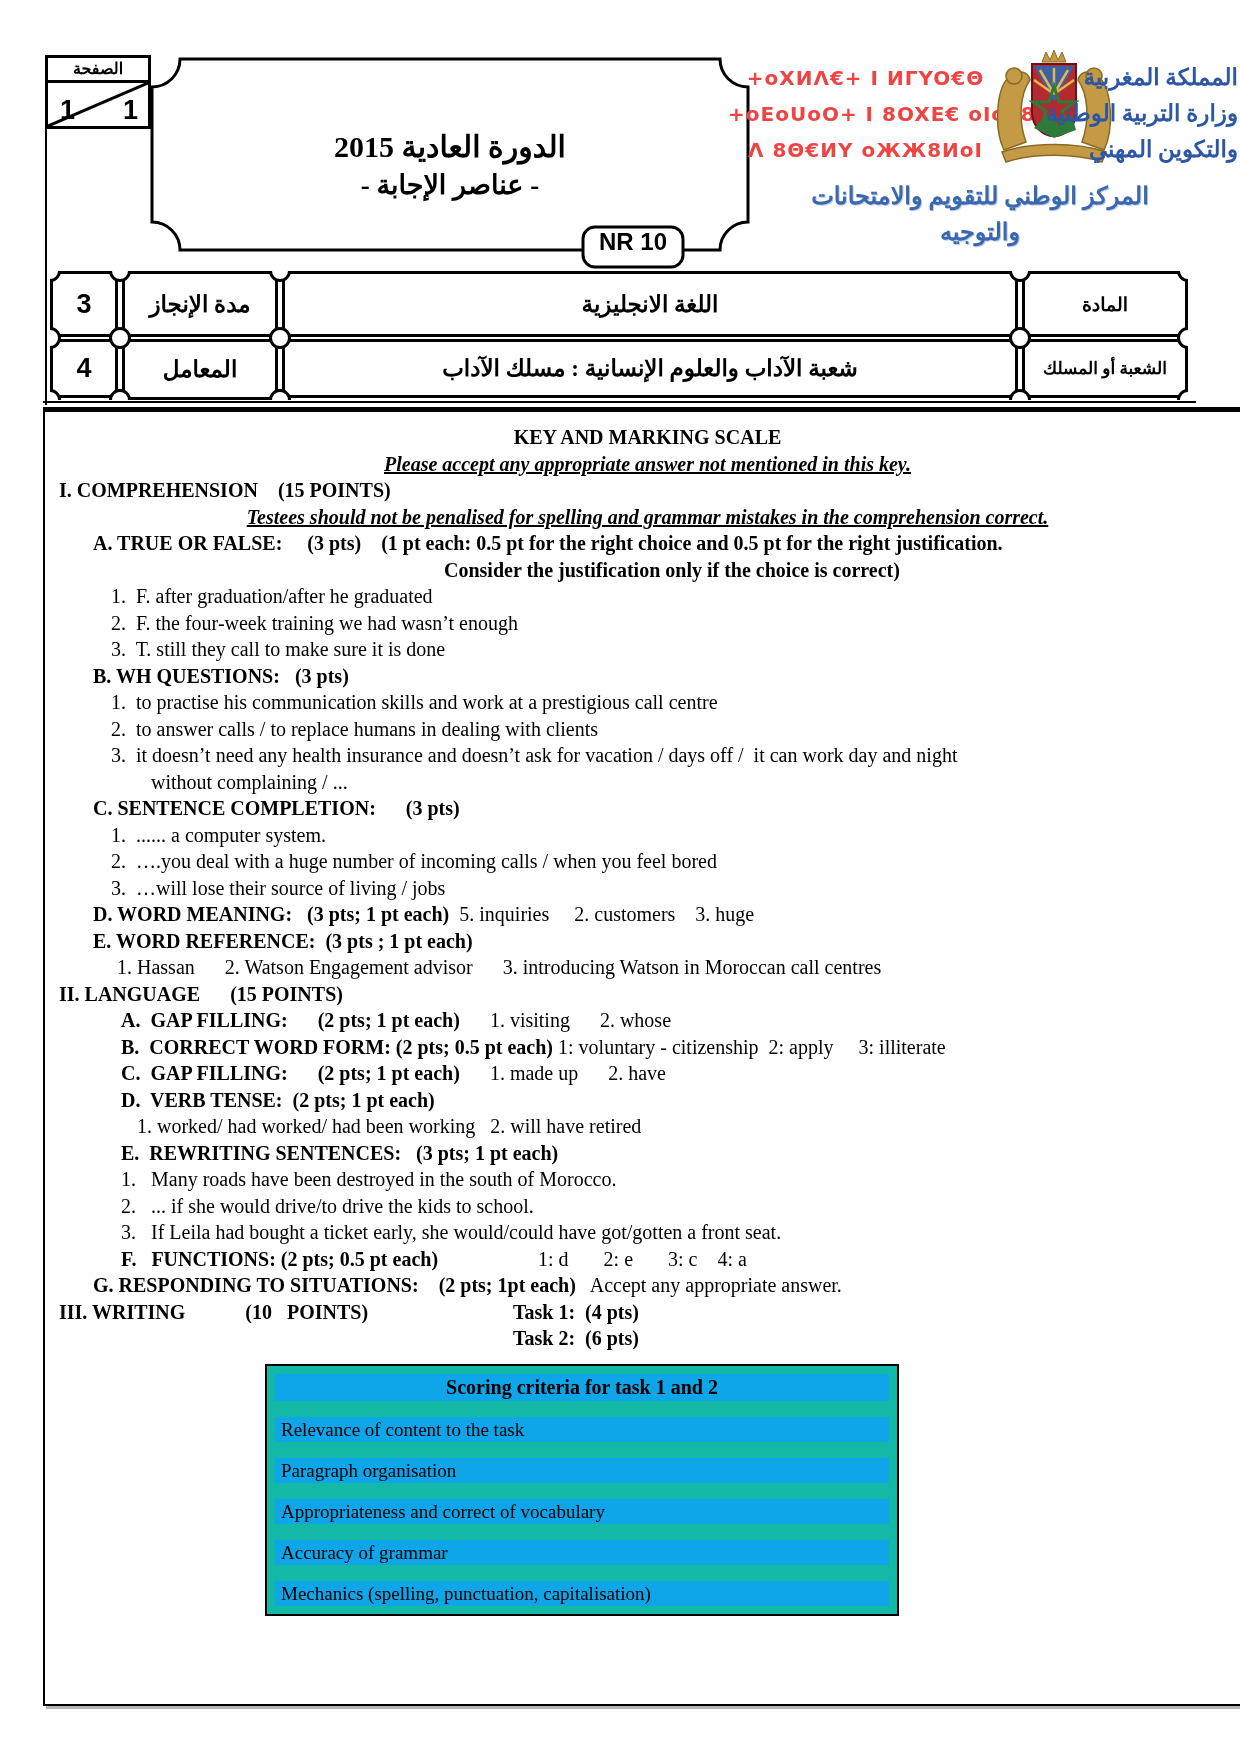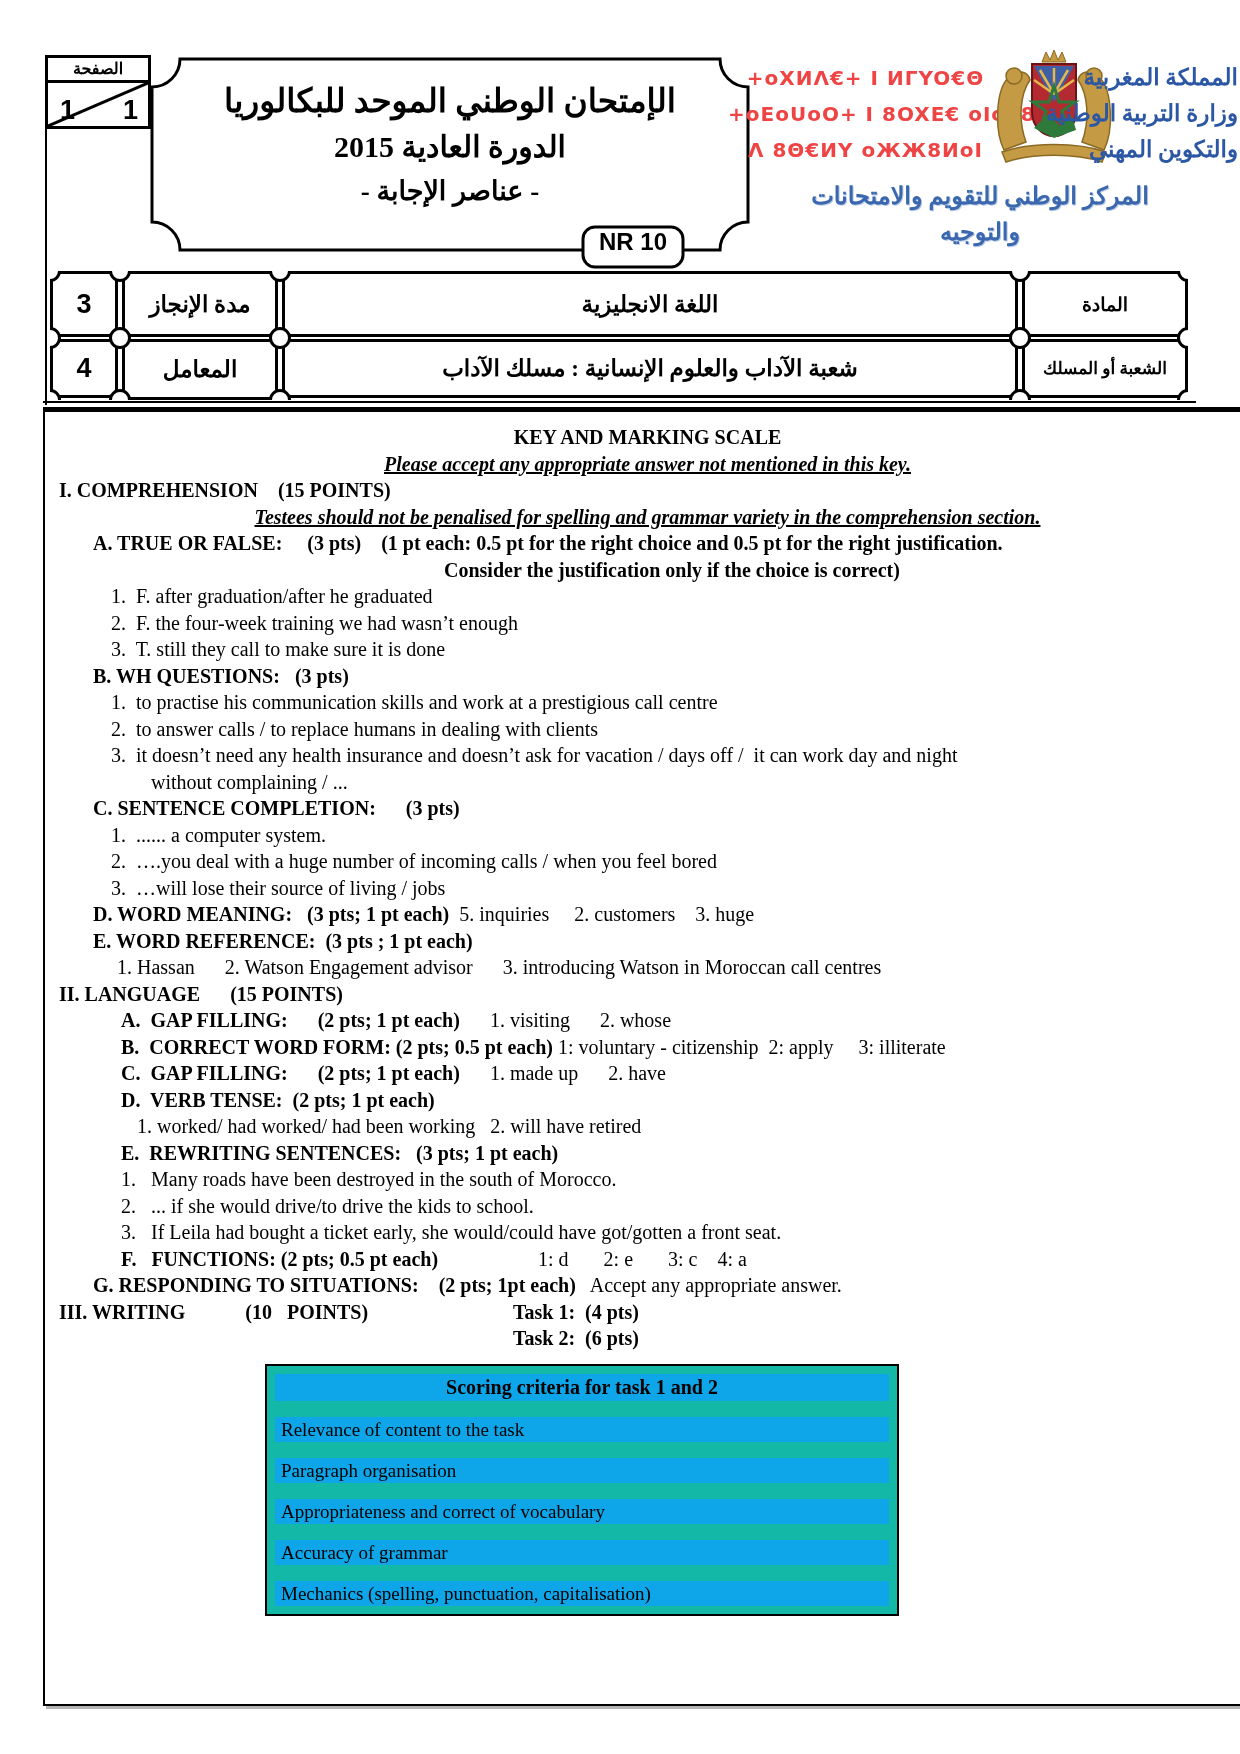--- a/index.html
+++ b/index.html
@@ -16,21 +16,21 @@
   .pagebox .n.left{left:12px;bottom:2px;}
   .pagebox .n.right{right:10px;bottom:2px;}
   .stub{position:absolute;left:45px;top:123px;width:0;height:282px;border-left:2px solid #000;}
 
   
   .cartouche{position:absolute;left:150px;top:57px;width:600px;height:212px;}
   .cartouche svg{position:absolute;left:0;top:0;}
   .cart-line{position:absolute;left:0;width:600px;text-align:center;direction:rtl;font-weight:bold;}
   .cl1{top:24px;font-size:33px;letter-spacing:1px;}
   .cl2{top:72px;font-size:30px;}
-  .cl3{top:118px;font-size:27px;}
+  .cl3{top:112px;font-size:27px;}
   .nr{position:absolute;left:433px;top:162px;width:100px;height:46px;text-align:center;
       font-family:"Liberation Sans",sans-serif;font-weight:bold;font-size:24px;line-height:46px;}
 
   
   .tifinagh{position:absolute;left:728px;top:60px;width:275px;text-align:center;
             font-family:"DejaVu Sans",sans-serif;font-weight:bold;font-size:20px;line-height:36px;
             color:#ef4444;letter-spacing:1px;white-space:nowrap;}
   .kingdom{position:absolute;left:1098px;top:60px;width:140px;text-align:center;direction:rtl;
            font-weight:bold;font-size:23px;line-height:36px;color:#2c57a5;white-space:nowrap;}
   .centerar{position:absolute;left:755px;top:178px;width:450px;text-align:center;direction:rtl;
@@ -86,21 +86,20 @@
       <span class="n right">1</span>
     </div>
   </div>
   <div class="stub"></div>
 
   <div class="cartouche">
     <svg width="600" height="212" viewBox="0 0 600 212">
       <path d="M30 2 L570 2 A28 28 0 0 0 598 30 L598 165 A28 28 0 0 0 570 193 L30 193 A28 28 0 0 0 2 165 L2 30 A28 28 0 0 0 30 2 Z" fill="#ffffff" stroke="#000000" stroke-width="3"></path>
       <path d="M295 170 A12 12 0 0 0 283 182 L283 198 A12 12 0 0 0 295 210 L371 210 A12 12 0 0 0 383 198 L383 182 A12 12 0 0 0 371 170 Z" fill="#ffffff" stroke="#000000" stroke-width="3" transform="translate(150,0)"></path>
     </svg>
-    <div class="cart-line cl1">الإمتحان الوطني الموحد للبكالوريا</div>
     <div class="cart-line cl2"><span>الدورة العادية</span> <span>2015</span></div>
     <div class="cart-line cl3">- عناصر الإجابة -</div>
     <div class="nr">NR 10</div>
   </div>
 
   <div class="tifinagh">
     <div>+oXИΛ€+ I ИГYO€Θ</div>
     <div>+oEoUoO+ I 8OXE€ oIoE8O</div>
     <div>Λ 8Θ€ИY oЖЖ8ИoI</div>
   </div>
@@ -182,21 +181,21 @@
       <div class="dot" style="left:1138px;top:129px;"></div>
   </div>
 
   <div class="topline"></div>
 
   <div class="content">
     <div class="l c b">KEY AND MARKING SCALE</div>
     <div class="l c"><span class="iu">Please accept any appropriate answer not mentioned in this key.</span></div>
 
     <div class="l b">I. COMPREHENSION    (15 POINTS)</div>
-    <div class="l c"><span class="iu">Testees should not be penalised for spelling and grammar variety in the comprehension section.</span></div>
+    <div class="l c"><span class="iu">Testees should not be penalised for spelling and grammar mistakes in the comprehension correct.</span></div>
 
     <div class="l sec b">A. TRUE OR FALSE:     (3 pts)    (1 pt each: 0.5 pt for the right choice and 0.5 pt for the right justification.</div>
     <div class="l hang b">Consider the justification only if the choice is correct)</div>
     <div class="l item">1.  F. after graduation/after he graduated</div>
     <div class="l item">2.  F. the four-week training we had wasn’t enough</div>
     <div class="l item">3.  T. still they call to make sure it is done</div>
 
     <div class="l sec b">B. WH QUESTIONS:   (3 pts)</div>
     <div class="l item">1.  to practise his communication skills and work at a prestigious call centre</div>
     <div class="l item">2.  to answer calls / to replace humans in dealing with clients</div>

